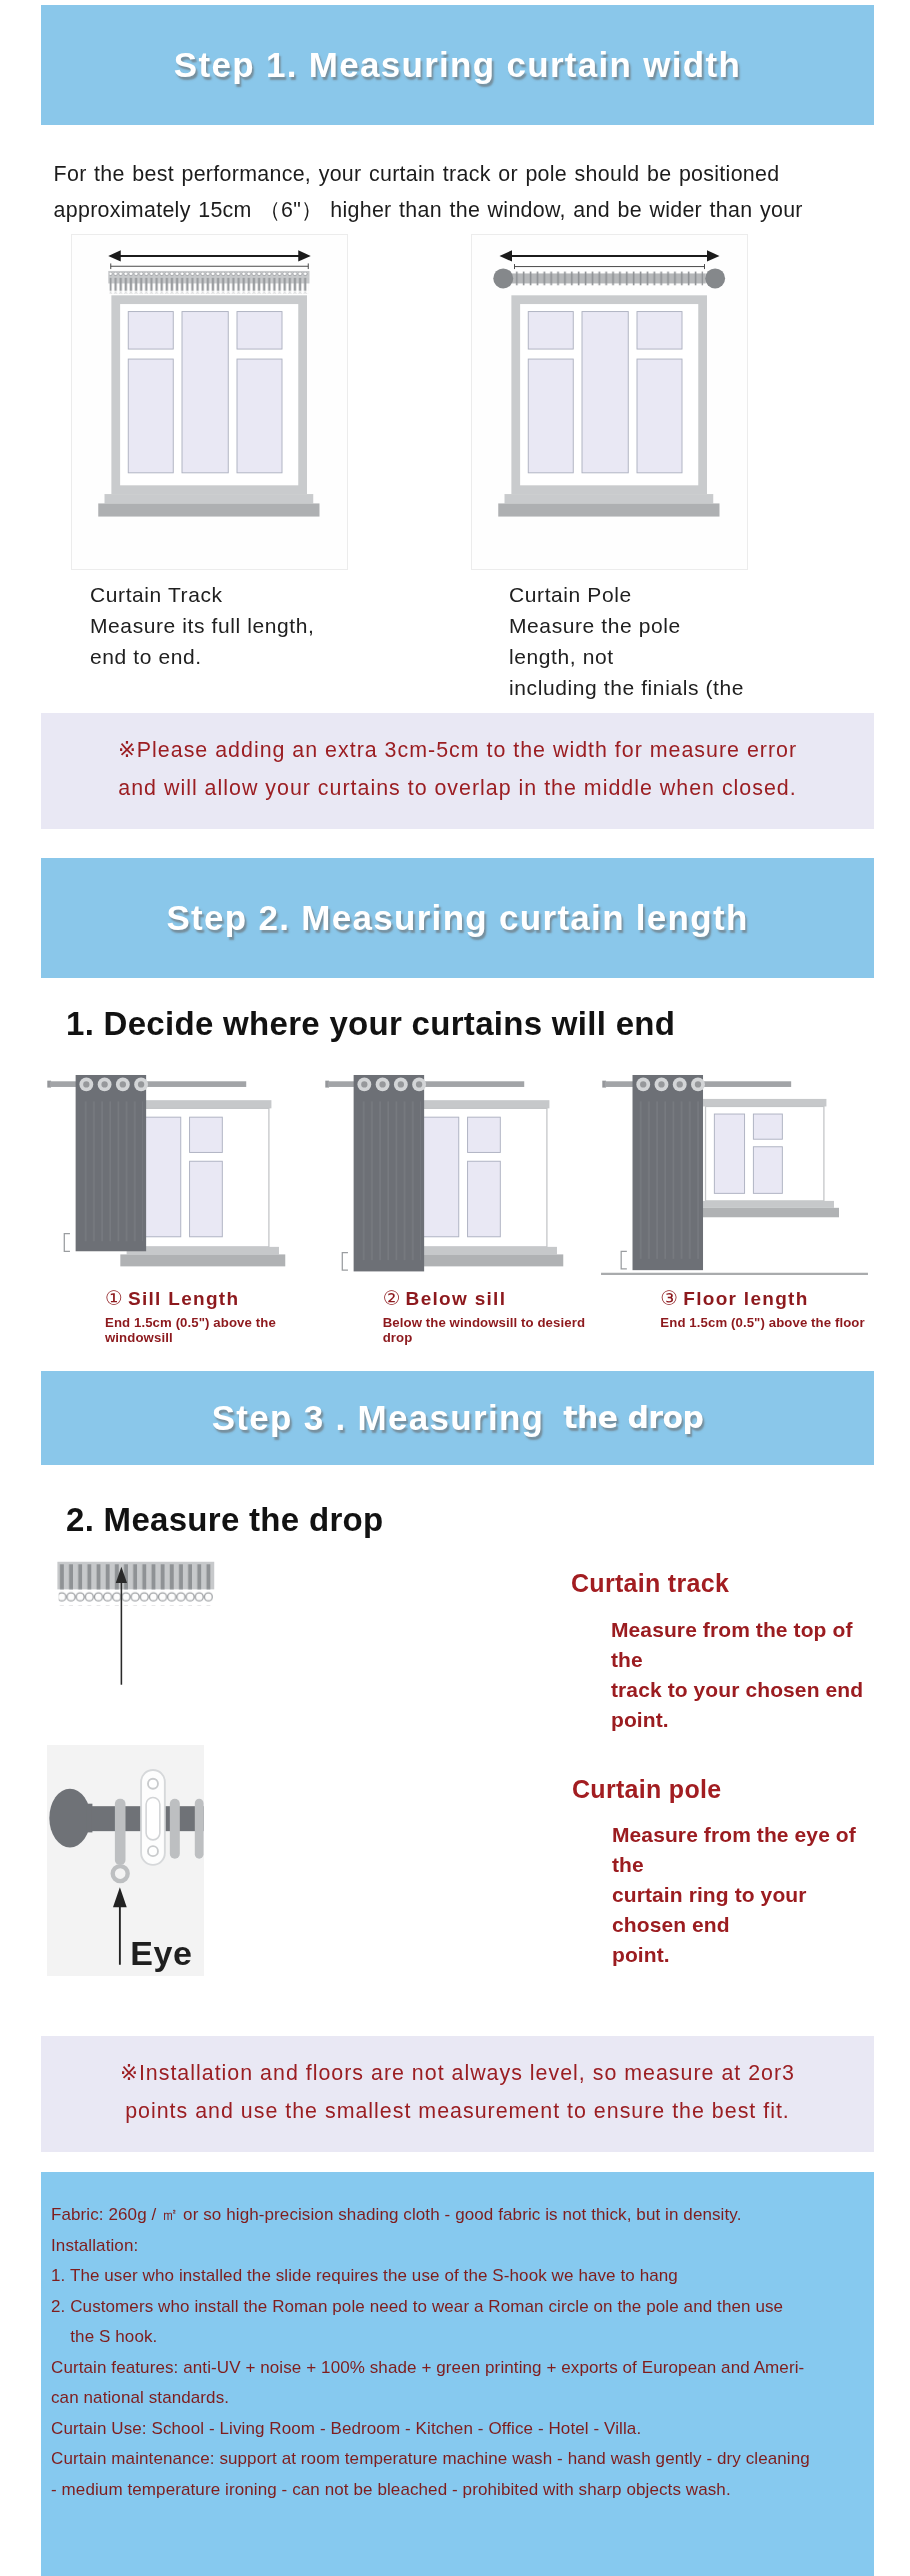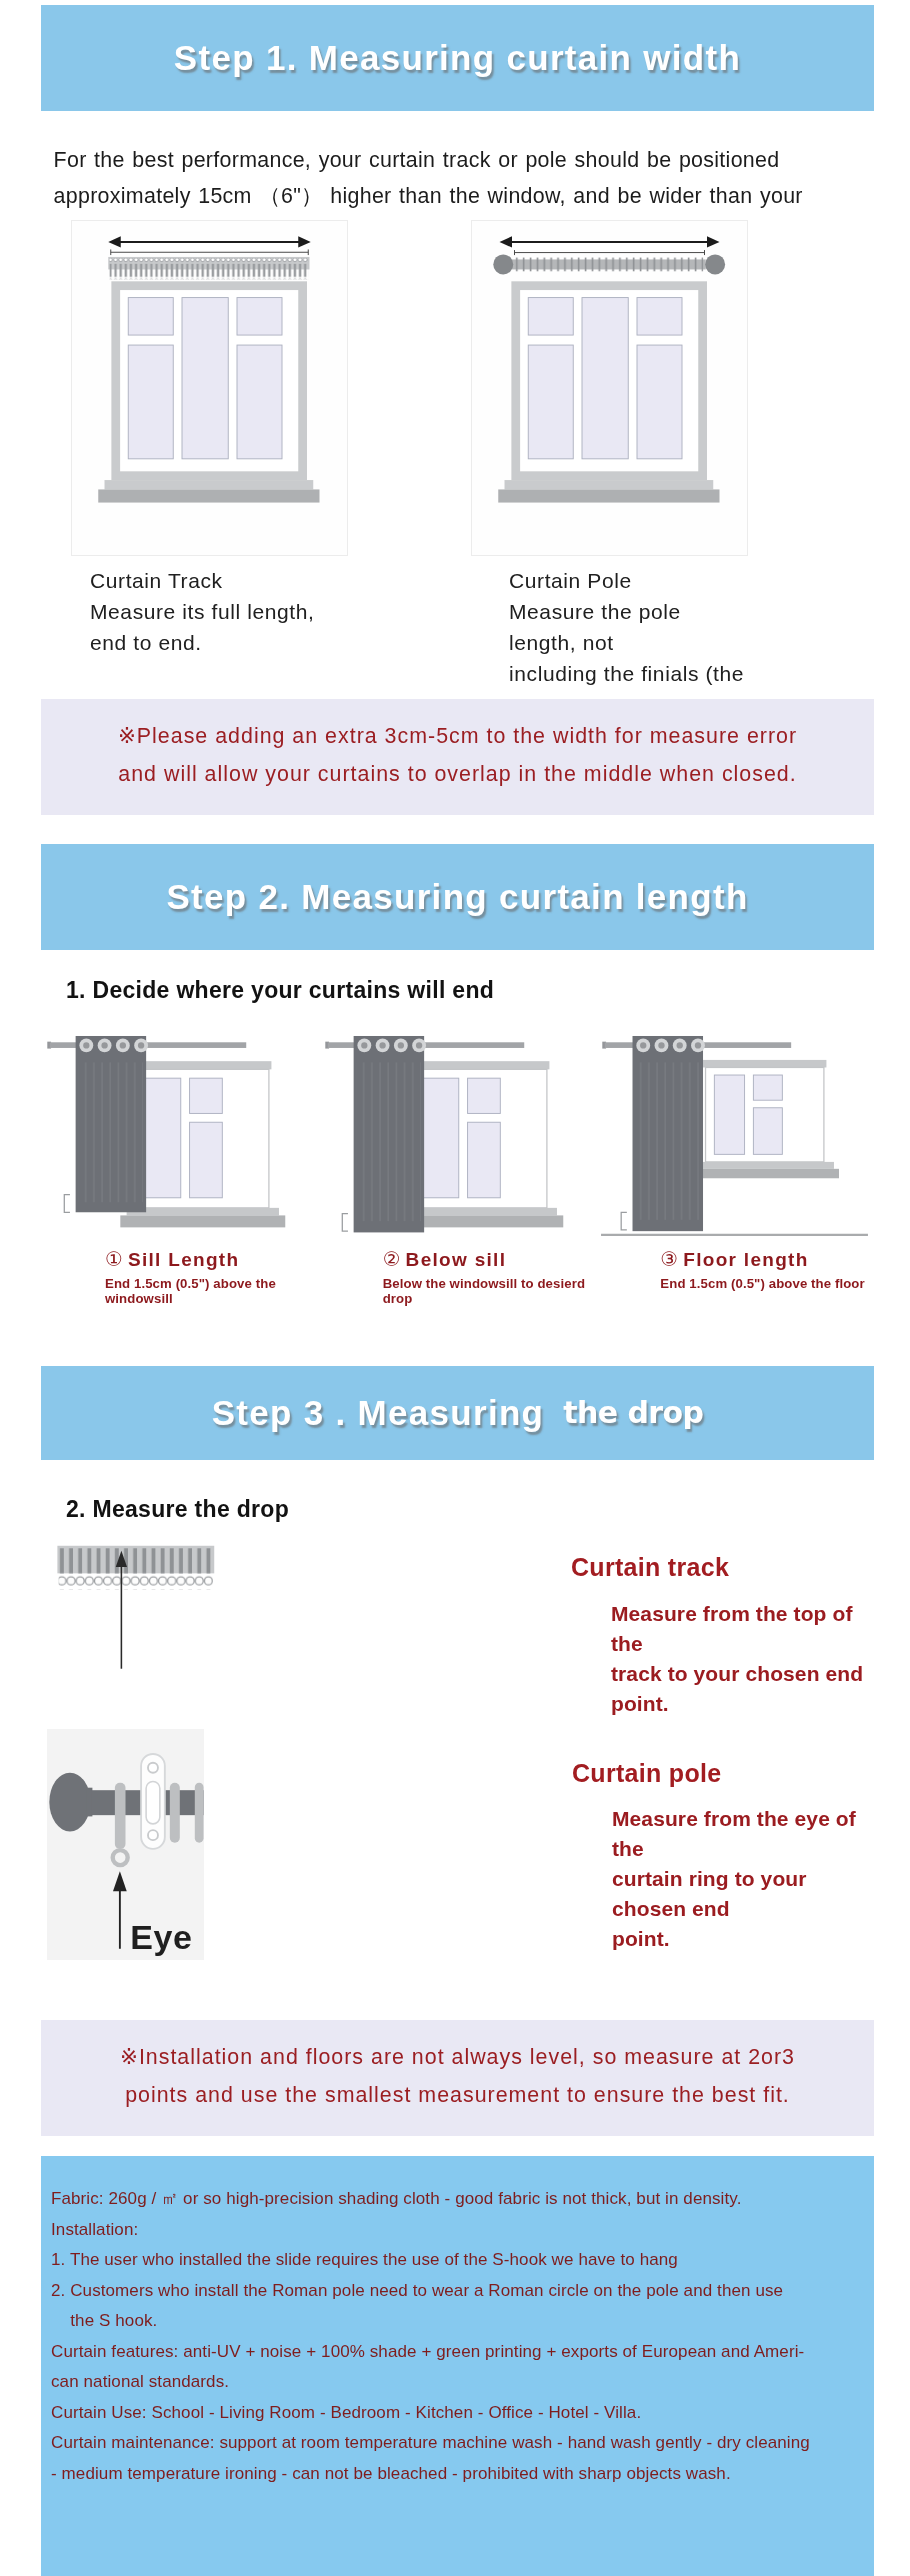--- a/index.html
+++ b/index.html
@@ -18,21 +18,21 @@
     --pole-lt:#a2a4a7;
   }
   *{margin:0;padding:0;box-sizing:border-box}
   body{
     width:910px;height:2576px;overflow:hidden;background:#ffffff;
     font-family:"Liberation Sans","DejaVu Sans",sans-serif;color:var(--ink);
   }
   .page{padding-top:5px;}
   .col{margin-left:41px;width:833px;}
   .banner{
-    height:106px;background:var(--banner-blue);
+    height:120px;background:var(--banner-blue);
     display:flex;align-items:center;justify-content:center;
     color:#fff;font-weight:bold;font-size:35px;letter-spacing:1.3px;
     text-shadow:1.9px 2.5px 1.9px rgba(104,104,104,.6);
   }
   .banner .banner-sub{
     font-family:"DejaVu Sans",sans-serif;font-size:30px;letter-spacing:-0.6px;margin-left:19px;
   }
   .intro{margin-top:31px;padding-left:12.6px;font-size:21.4px;line-height:36px;letter-spacing:0.3px;word-spacing:1.3px;color:#1c1c1c;}
   .diagram-row{display:flex;margin-top:6.3px;}
   .diagram-col-1{margin-left:30px;width:277px;}
@@ -40,29 +40,29 @@
   .diagram-box{width:277px;height:336px;border:0.6px solid #ececec;background:#fefefe;}
   .cap{margin-top:8.8px;font-size:21px;line-height:31px;letter-spacing:0.6px;color:#202020;}
   .diagram-col-1 .cap{padding-left:19px}
   .diagram-col-2 .cap{padding-left:38px}
   .note{
     margin-top:10px;background:var(--note-bg);
     padding:17.6px 0 22.6px;text-align:center;
     color:var(--note-red);font-size:21.4px;line-height:38px;letter-spacing:1px;
   }
   .banner-2{margin-top:29px}
-  .black-head{font-size:23px;font-weight:bold;letter-spacing:0.3px;color:#121212;}
+  .black-head{font-size:33px;font-weight:bold;letter-spacing:0.3px;color:#121212;}
   .head-1{margin-top:26.4px;padding-left:25px}
   .options-row{display:flex;margin-top:19px;}
   .opt-col{width:278px;}
   .opt-cap{padding-left:64px;margin-top:6.3px;}
   .opt-title{font-size:19px;font-weight:bold;color:var(--cap-red);letter-spacing:1.3px;}
   .opt-title .circ-num{font-weight:normal;letter-spacing:0;margin-right:5px;font-size:20px;}
   .opt-sub{margin-top:5px;font-size:13.2px;font-weight:bold;color:var(--cap-red);letter-spacing:0.1px;}
-  .banner-3{margin-top:60px;height:94px}
+  .banner-3{margin-top:26px;height:94px}
   .head-2{margin-top:36px;padding-left:25px}
   .track-row{position:relative;margin-top:19px;height:135px;}
   .track-svg{position:absolute;left:15.7px;top:0;}
   .track-text{position:absolute;left:530px;top:11.3px;}
   .red-head{font-size:25px;font-weight:bold;color:var(--head-red);letter-spacing:0.3px;}
   .red-body{margin-top:16.4px;font-size:21px;font-weight:bold;color:#9b1c20;line-height:30px;letter-spacing:0.1px;margin-left:40px;}
   .pole-row{position:relative;margin-top:52px;height:234px;}
   .pole-panel{position:absolute;left:6.3px;top:0;width:157px;height:231px;background:#f3f3f3;}
   .pole-panel svg{position:absolute;left:0;top:0;}
   .eye-label{position:absolute;left:83px;top:189px;font-size:34px;font-weight:bold;color:#1f1f1f;letter-spacing:0.6px;}

